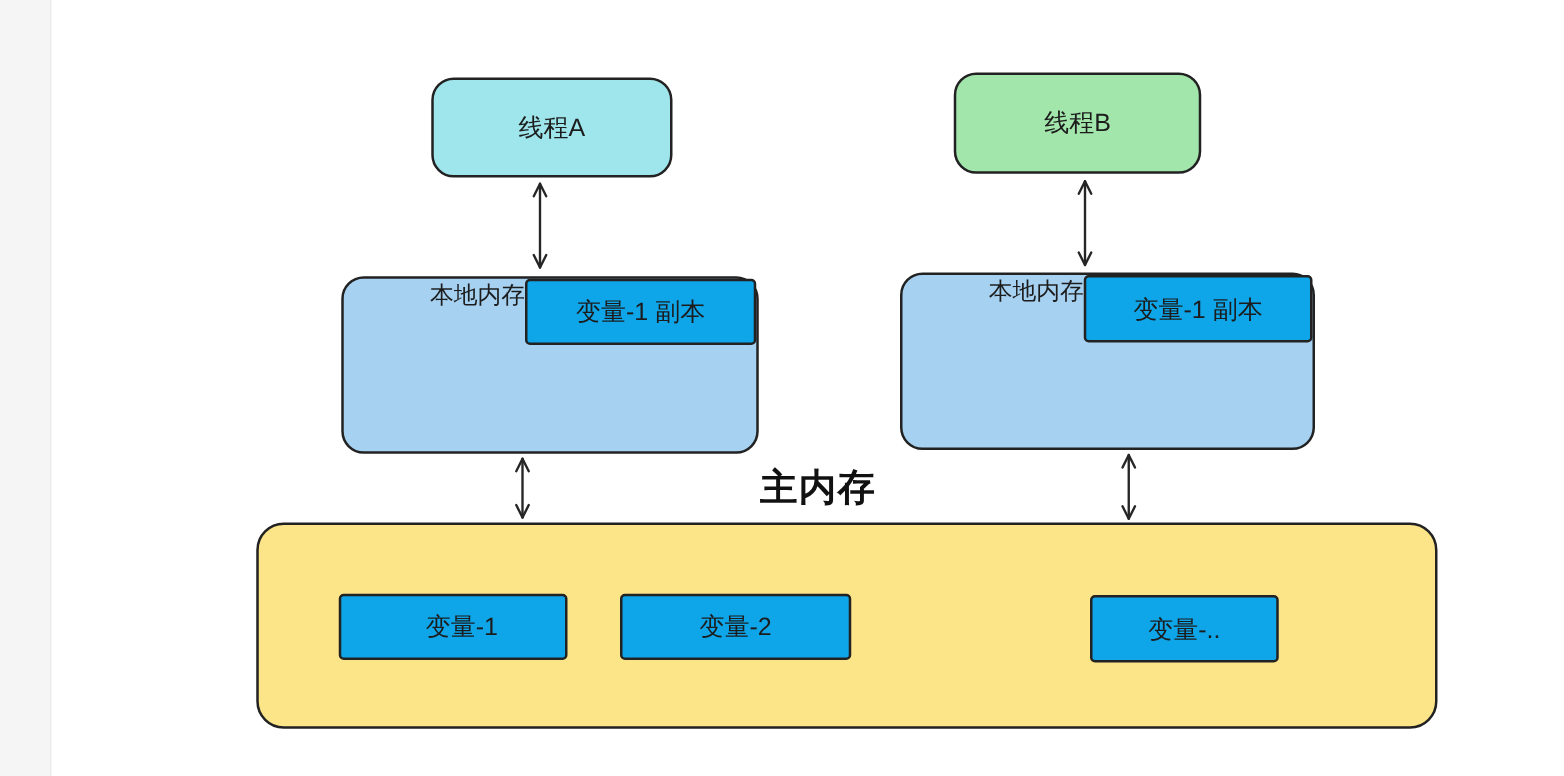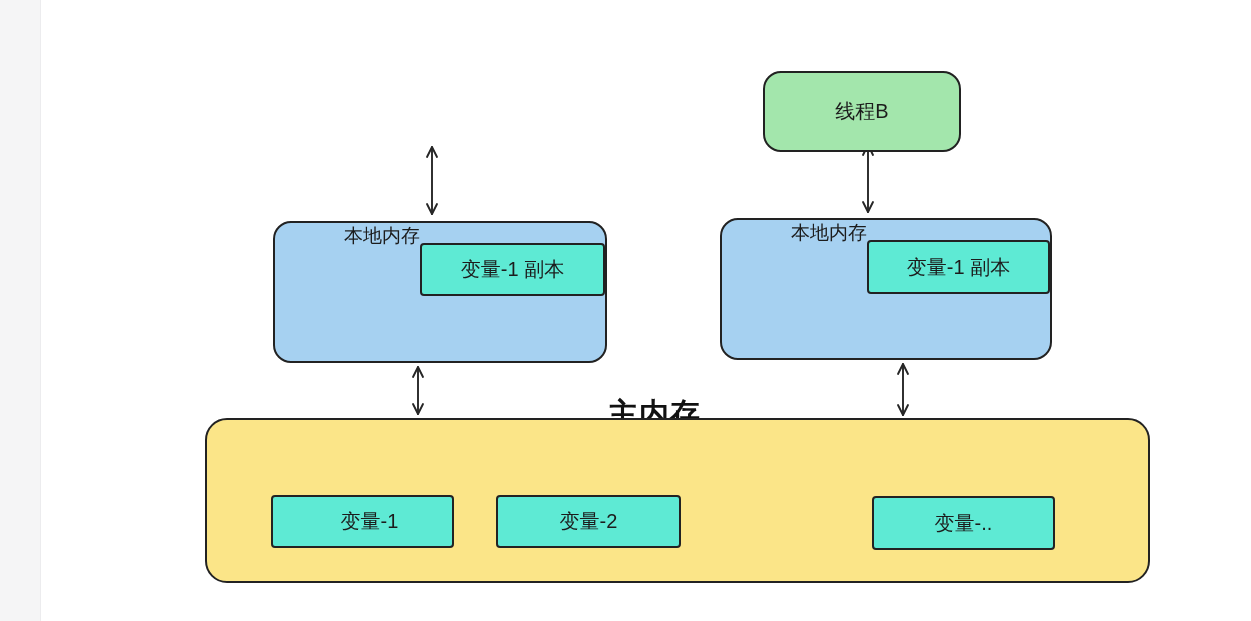--- a/index.html
+++ b/index.html
@@ -31,67 +31,64 @@
     left: 345px; top: 62px; width: 193px; height: 80px;
     background: #9fe6ec;
     border-radius: 18px;
     font-size: 20px;
   }
   .thread-b {
     left: 763px; top: 58px; width: 198px; height: 81px;
     background: #a3e6ac;
     border-radius: 18px;
     font-size: 20px;
-    margin-top: 13px;
   }
   .local-mem {
     background: #a6d1f1;
     border-radius: 18px;
     justify-content: flex-end;
     align-items: flex-start;
   }
   .local-a { left: 273px; top: 221px; width: 334px; height: 142px; }
   .local-b { left: 720px; top: 218px; width: 332px; height: 142px; }
   .local-label {
     font-size: 19px;
     margin-bottom: 8px;
     text-align: center;
   }
   .var-box {
-    background: #5eead4;
+    background: #0ea5e9;
     border: 2.4px solid #222222;
     box-sizing: border-box;
     border-radius: 4px;
     display: flex;
     align-items: center;
     justify-content: center;
     font-size: 20px;
-    margin-top: 20px;
   }
   .copy-a { width: 185px; height: 53px; margin-bottom: 5px; }
   .copy-b { width: 183px; height: 54px; margin-bottom: 6px; }
   .main-mem {
     left: 205px; top: 418px; width: 945px; height: 165px;
     background: #fbe588;
     border-radius: 22px;
   }
   .main-title {
     position: absolute;
     left: 608px; top: 370px;
     width: 120px;
     font-size: 30px;
     font-weight: 600;
     color: #111111;
     letter-spacing: 1px;
-    margin-top: 24px;
   }
   .mm-var { position: absolute; }
   .mm-var-1 { left: 271px; top: 475px; width: 183px; height: 53px; padding-left: 14px; }
   .mm-var-2 { left: 496px; top: 475px; width: 185px; height: 53px; }
-  .mm-var-n { left: 872px; top: 476px; width: 183px; height: 54px; }
+  .mm-var-n { left: 872px; top: 476px; width: 151px; height: 54px; }
   svg.connectors {
     position: absolute;
     left: 0; top: 0;
     width: 1251px; height: 621px;
     pointer-events: none;
   }
 </style>
 </head>
 <body>
 
@@ -118,20 +115,23 @@
       </g>
       <g>
         <path d="M903 364 L903 415"></path>
         <path d="M898 374 L903 364 L908 374"></path>
         <path d="M898 405 L903 415 L908 405"></path>
       </g>
     </g>
     <path d="M706 502 L846 502" stroke="#453c2d" stroke-width="2.6" stroke-dasharray="7 6" fill="none"></path>
   </svg>
 
+  <div class="box thread-a">
+    <span>线程A</span>
+  </div>
   <div class="box thread-b">
     <span>线程B</span>
   </div>
 
   <div class="box local-mem local-a">
     <div class="local-label">本地内存</div>
     <div class="var-box copy-a">
       <span>变量-1 副本</span>
     </div>
   </div>

